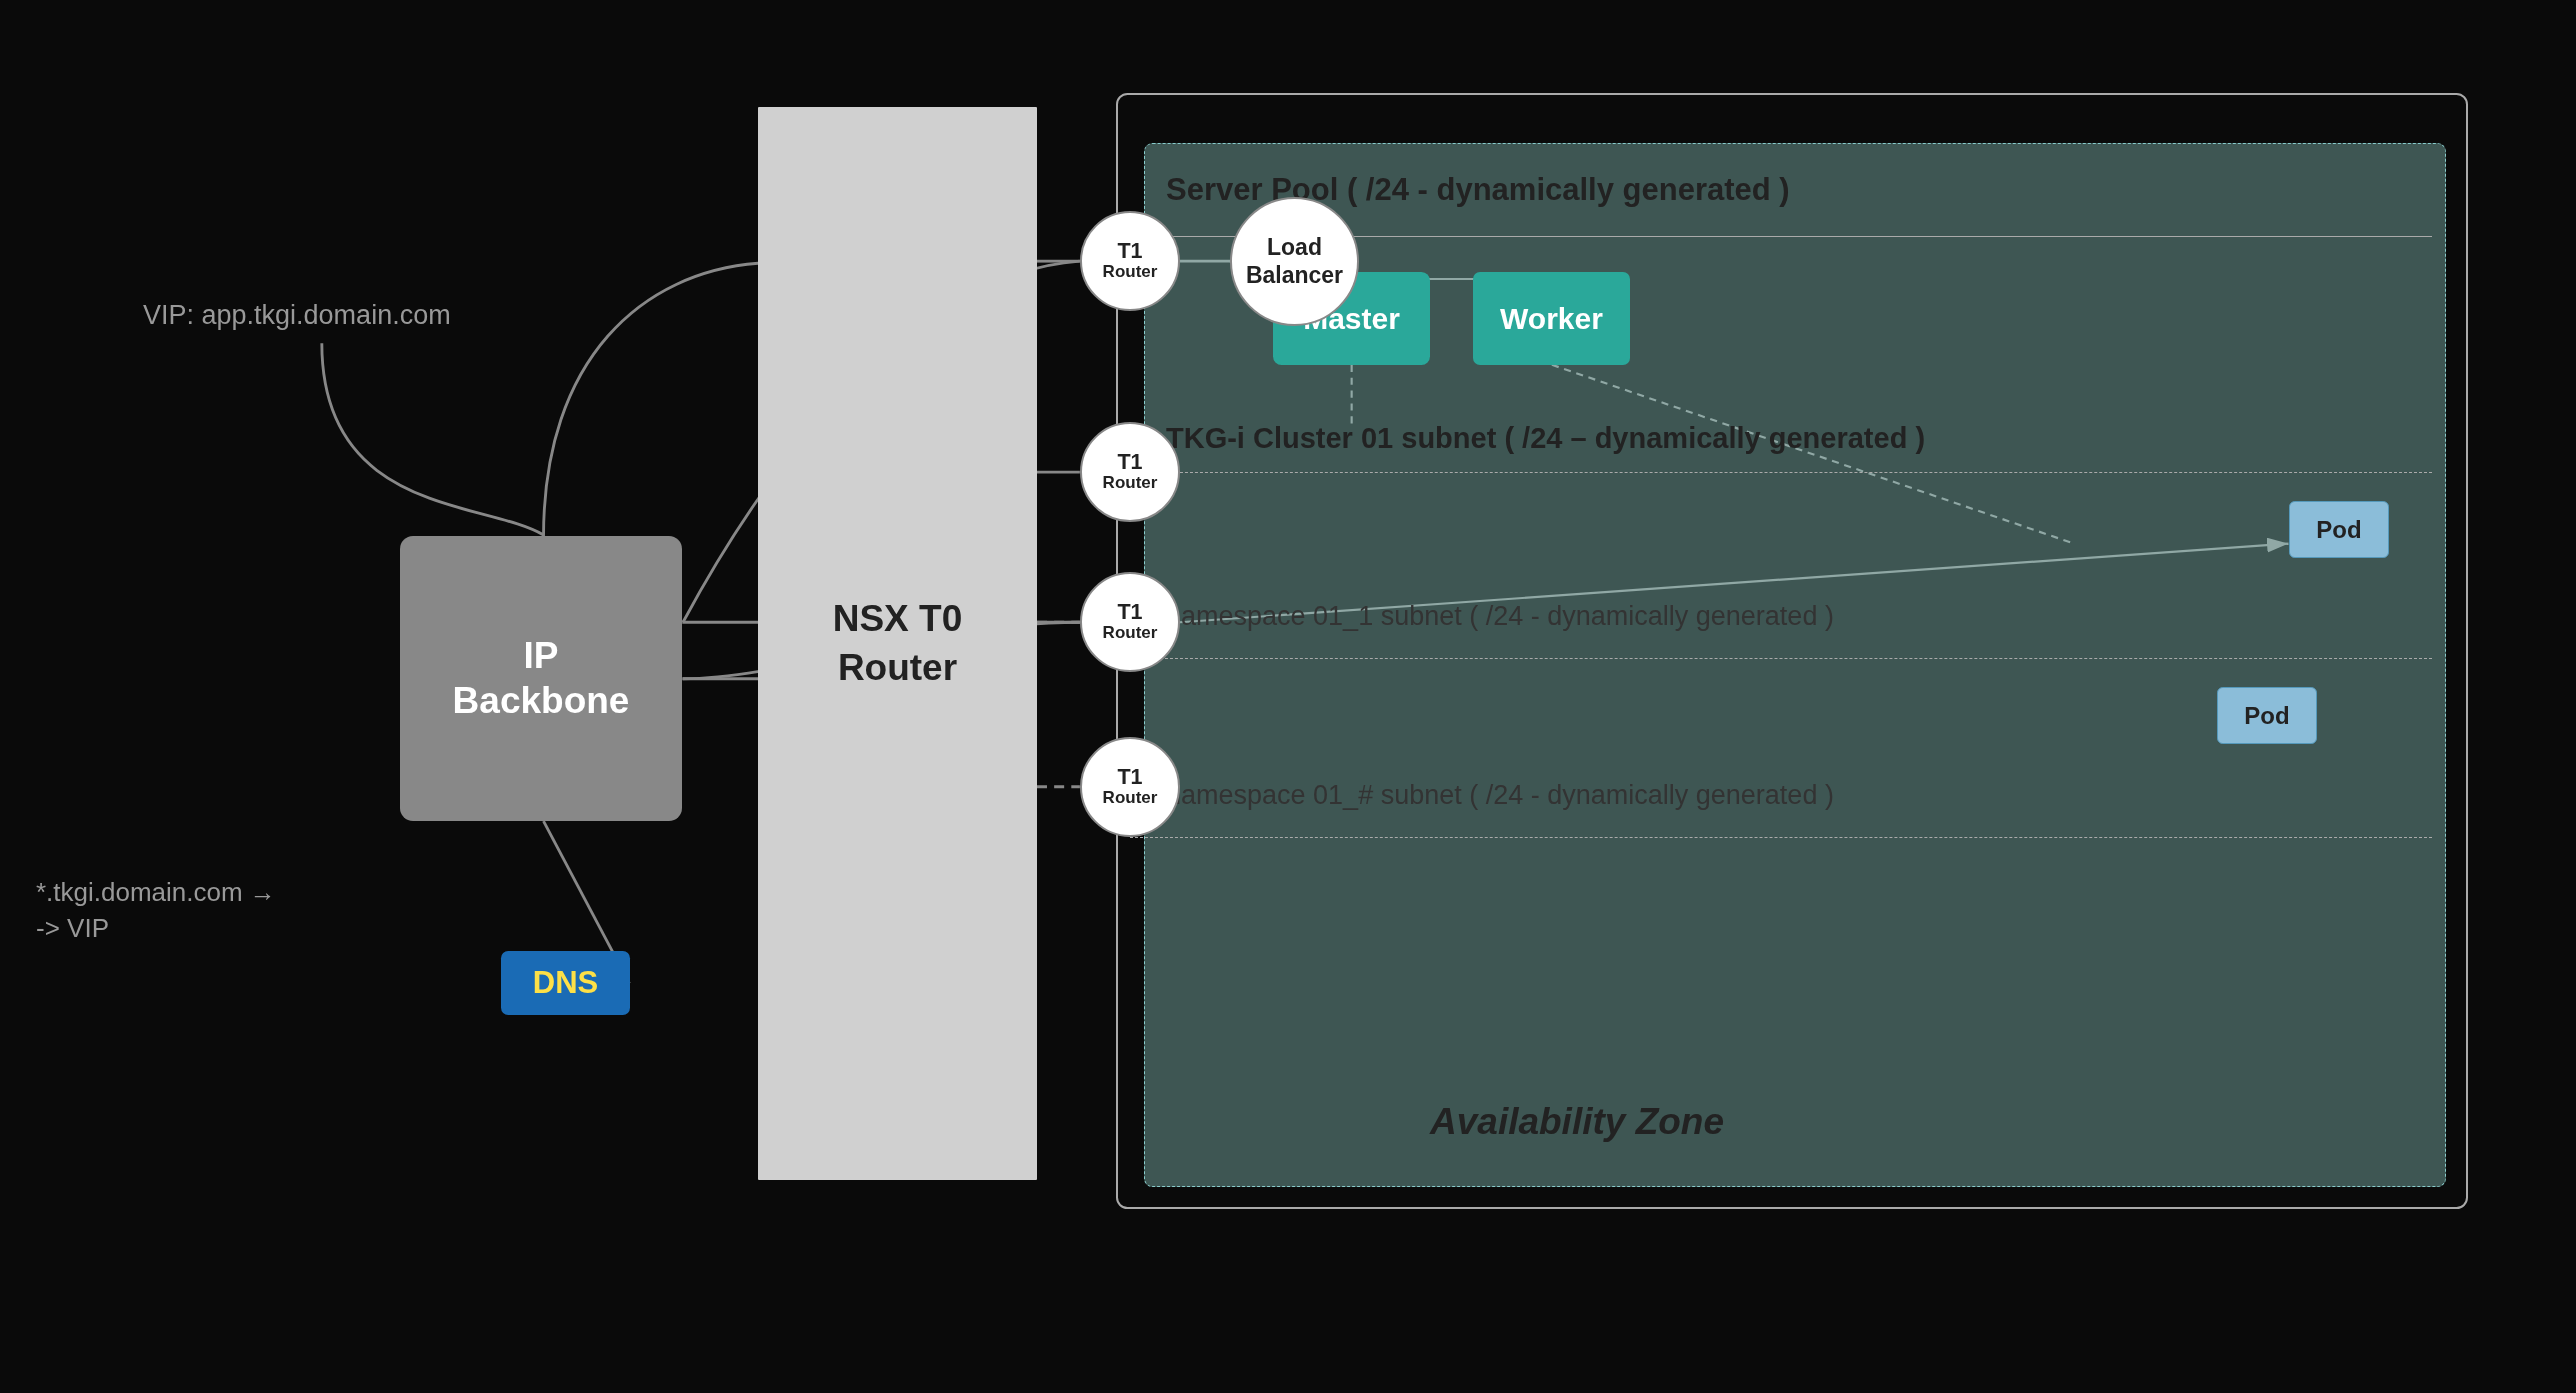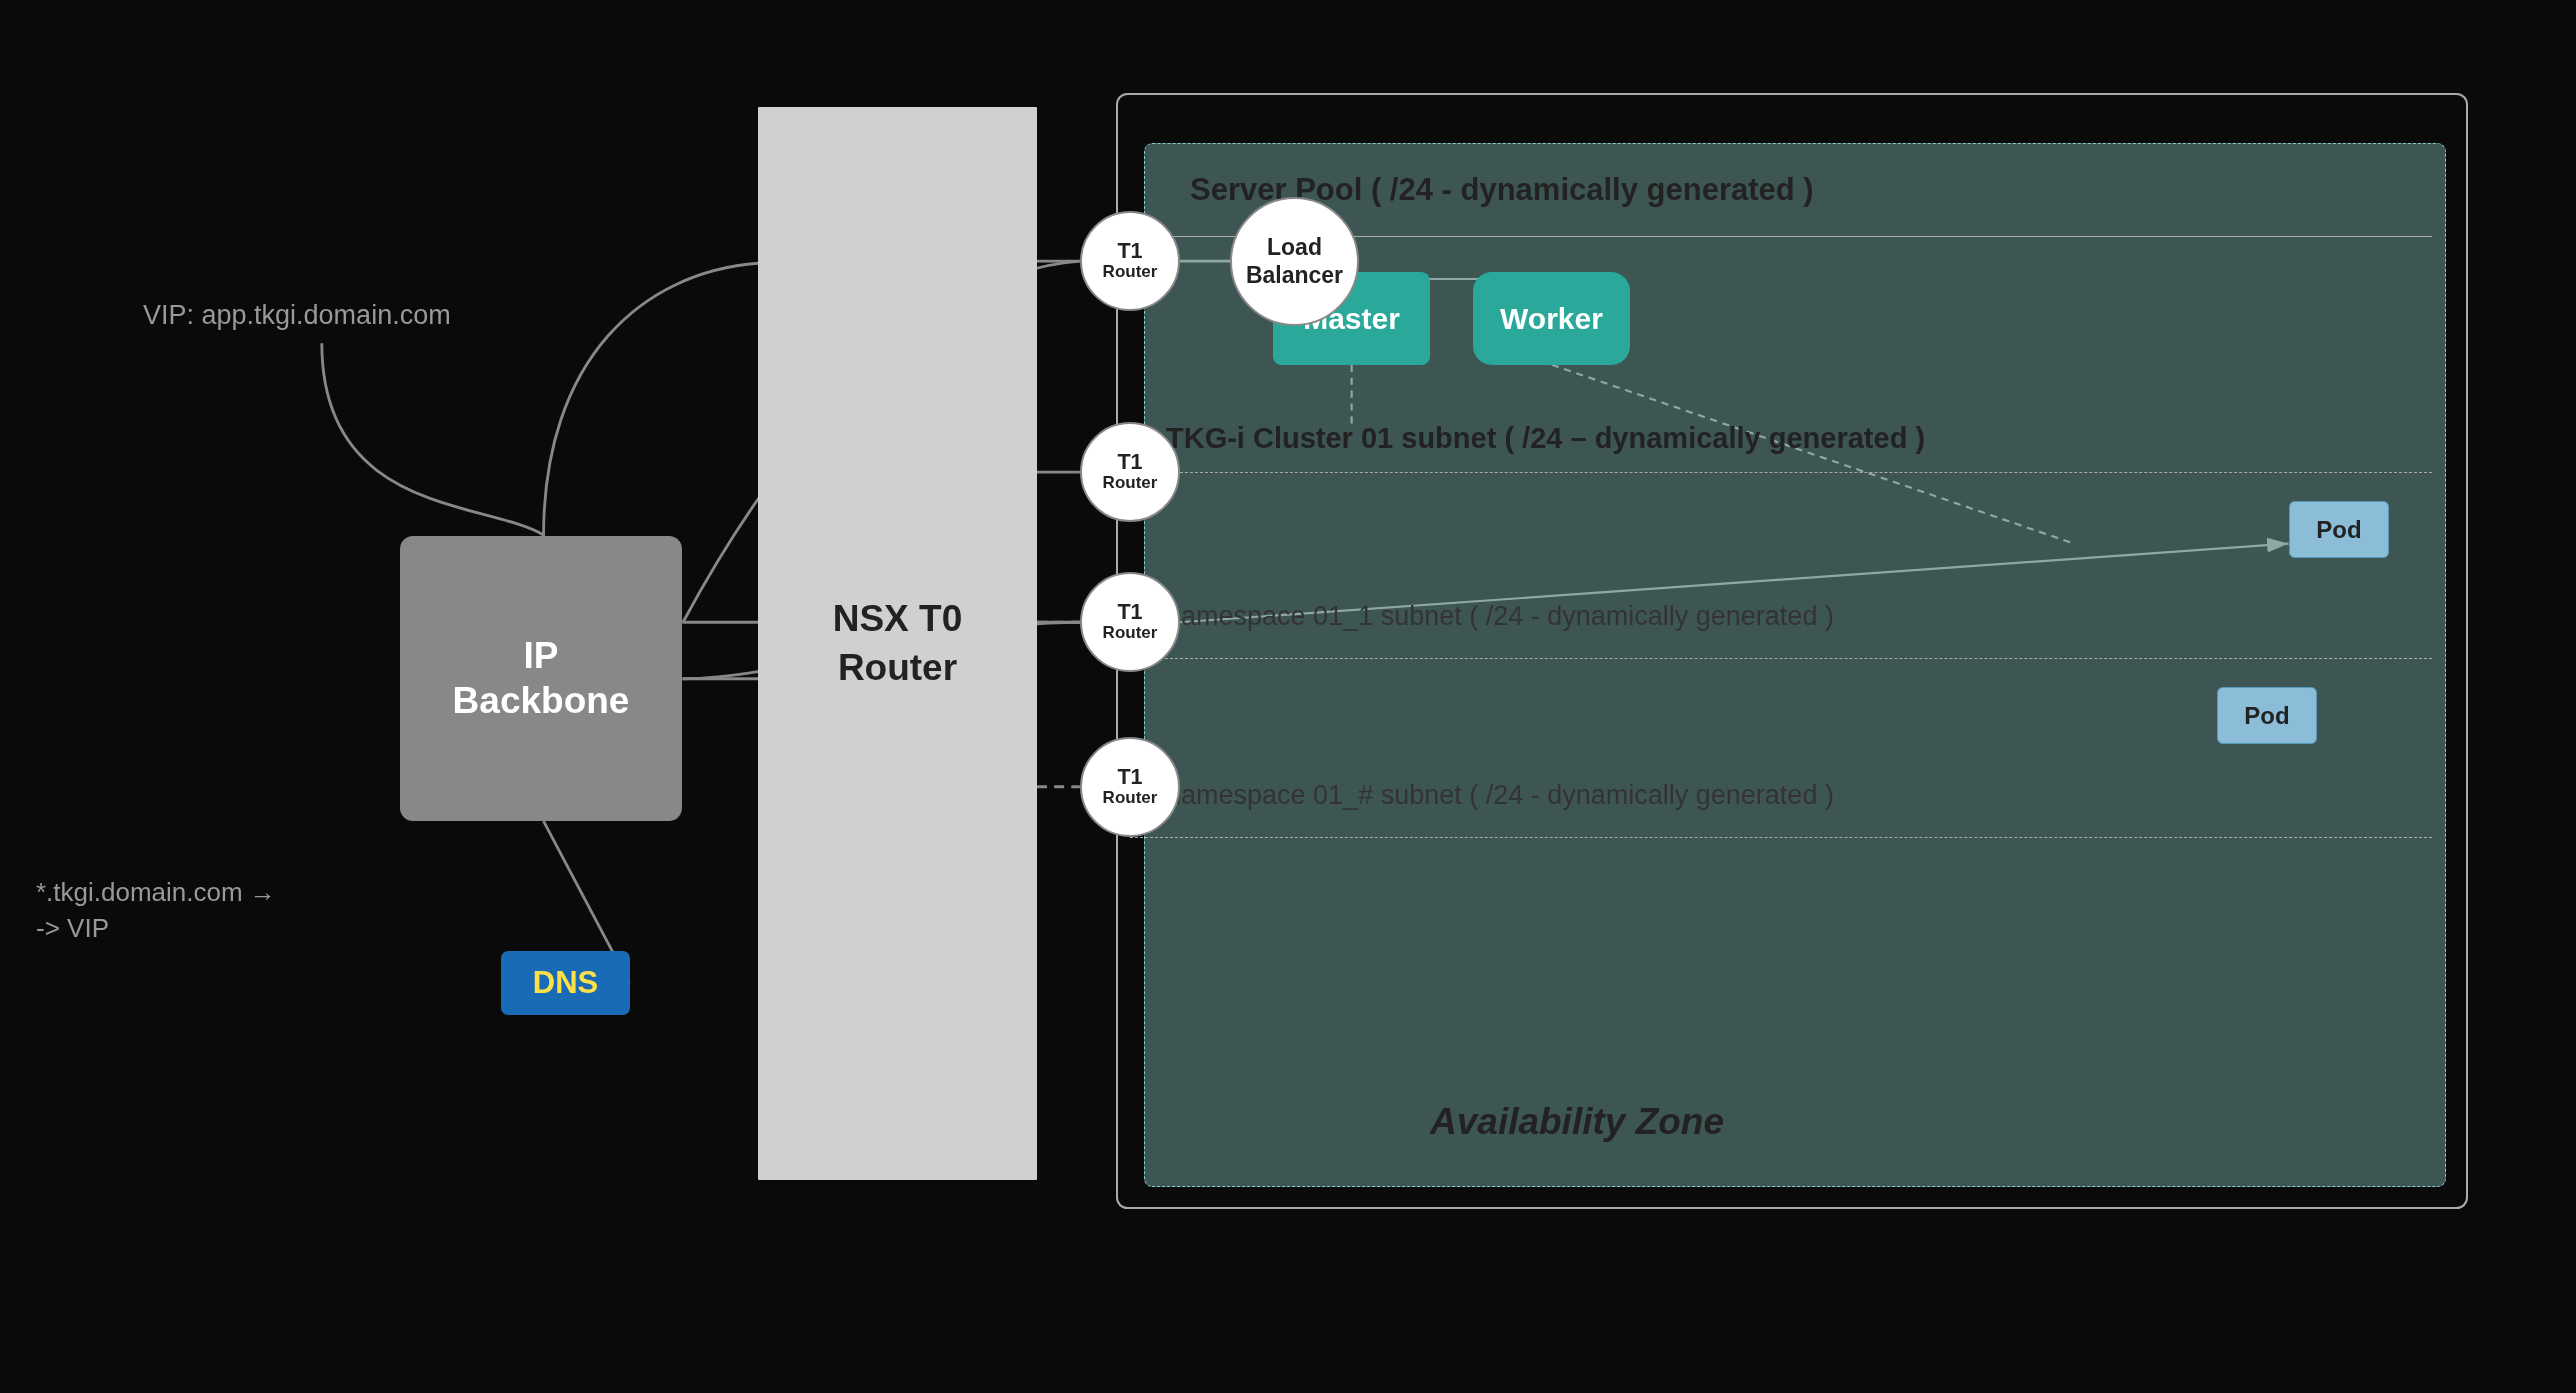--- a/index.html
+++ b/index.html
@@ -87,21 +87,20 @@
     }
 
     
     .server-pool-label {
       position: absolute;
       left: 1166px;
       top: 172px;
       font-size: 31px;
       font-weight: bold;
       color: #222;
-      margin-left: 24px;
     }
     .server-pool-line {
       position: absolute;
       left: 1130px;
       top: 236px;
       width: 1302px;
       border-top: 1.4px solid #aaa;
     }
 
     
@@ -121,21 +120,21 @@
       font-weight: bold;
     }
     
     .worker-box {
       position: absolute;
       left: 1473px;
       top: 272px;
       width: 157px;
       height: 93px;
       background: #2aa89a;
-      border-radius: 19px;
+      border-radius: 7px;
       display: flex;
       align-items: center;
       justify-content: center;
       color: white;
       font-size: 30px;
       font-weight: bold;
     }
 
     
     .tkgi-cluster-label {

